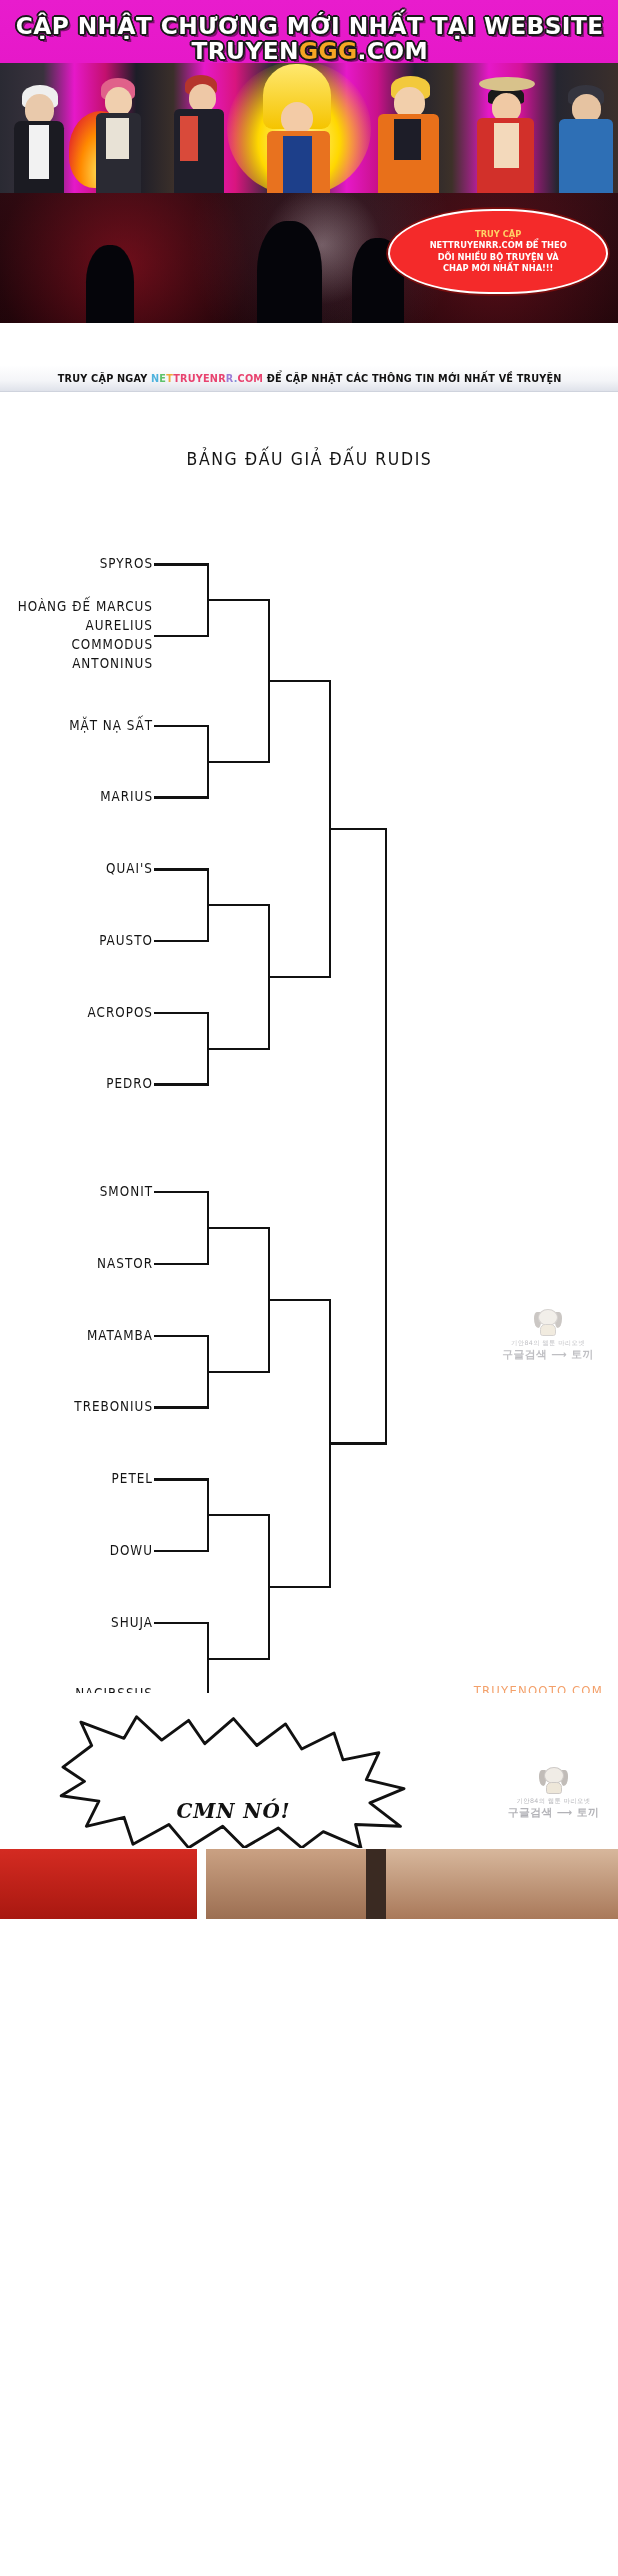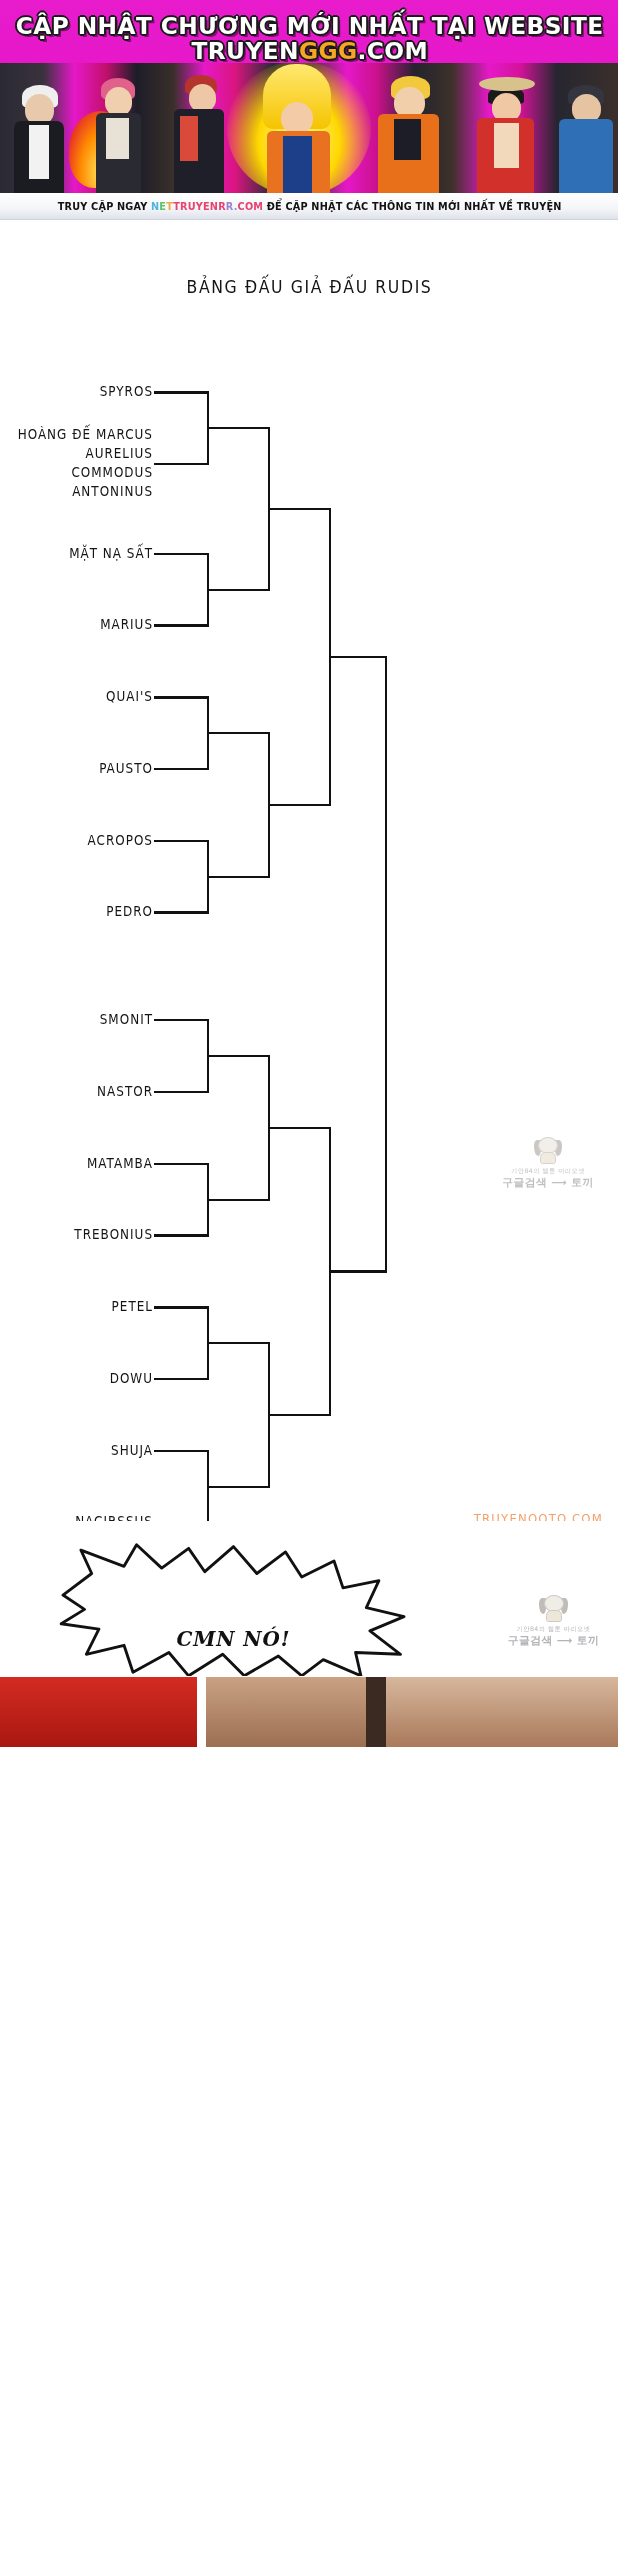--- a/index.html
+++ b/index.html
@@ -112,20 +112,21 @@
     text-transform: uppercase;
   }
   .bubble-text .u1 { color:#ffd166; }
 
   
   .promo-bar {
     width: 619px; height: 27px;
     background: linear-gradient(180deg,#ffffff 0%,#f4f5f8 60%,#dfe2ea 100%);
     display:flex; align-items:center; justify-content:center;
     border-bottom: 0.9px solid #cfd3dd;
+    margin-top: 42px;
   }
   .promo-text {
     font-family: "DejaVu Sans", sans-serif;
     font-weight: 700;
     font-size: 10px;
     letter-spacing: 0.2px;
     color: #121212;
     white-space: nowrap;
     transform: scaleX(.97);
   }
@@ -301,20 +302,35 @@
       <div class="body" style="left:30.5px;top:48px;width:25px;height:45px;background:#f3d9bb;"></div>
     </div>
 
     <div class="fig" style="left:554px;width:65px;height:115px;">
       <div class="hair" style="left:14.4px;top:7.2px;width:36px;height:20px;background:#35353f;border-radius:50% 50% 20% 20%;"></div>
       <div class="head" style="left:18px;top:16px;width:29px;height:29px;background:#e6c3a1;"></div>
       <div class="body" style="left:5.4px;top:41px;width:54px;height:74px;background:#2e6fb5;border-radius:5.4px 5.4px 0 0;"></div>
     </div>
   </div>
 
+  <div class="dark-strip">
+    <div class="dbg"></div>
+    <div class="silhouette" style="left:86px;  bottom:-5.4px; width:48px; height:83px;"></div>
+    <div class="silhouette" style="left:257px; bottom:-9px;width:65px; height:111px;"></div>
+    <div class="silhouette" style="left:352px; bottom:-5.4px; width:52px; height:90px;"></div>
+
+    <div class="bubble">
+      <div class="bubble-text">
+        <div class="u1">TRUY CẬP</div>
+        <div>NETTRUYENRR.COM ĐỂ THEO</div>
+        <div>DÕI NHIỀU BỘ TRUYỆN VÀ</div>
+        <div>CHAP MỚI NHẤT NHA!!!</div>
+      </div>
+    </div>
+  </div>
 
   <div class="promo-bar">
     <div class="promo-text"><span>TRUY CẬP NGAY </span><span class="domain-colored"><span style="color: rgb(79, 179, 221);">N</span><span style="color: rgb(94, 195, 106);">E</span><span style="color: rgb(240, 169, 59);">T</span><span style="color: rgb(232, 67, 111);">T</span><span style="color: rgb(232, 67, 111);">R</span><span style="color: rgb(232, 67, 111);">U</span><span style="color: rgb(232, 67, 111);">Y</span><span style="color: rgb(232, 67, 111);">E</span><span style="color: rgb(232, 67, 111);">N</span><span style="color: rgb(232, 67, 111);">R</span><span style="color: rgb(155, 127, 214);">R</span><span style="color: rgb(127, 150, 214);">.</span><span style="color: rgb(232, 67, 111);">C</span><span style="color: rgb(232, 67, 111);">O</span><span style="color: rgb(232, 67, 111);">M</span></span><span> ĐỂ CẬP NHẬT CÁC THÔNG TIN MỚI NHẤT VỀ TRUYỆN</span></div>
   </div>
 
   <div class="bracket-section">
     <div class="bracket-title">BẢNG ĐẤU GIẢ ĐẤU RUDIS</div>
 
     <div class="bracket-canvas">
       <svg width="619" height="1301" viewBox="0 0 690 1450" style="position:absolute;top:0;left:0;">

